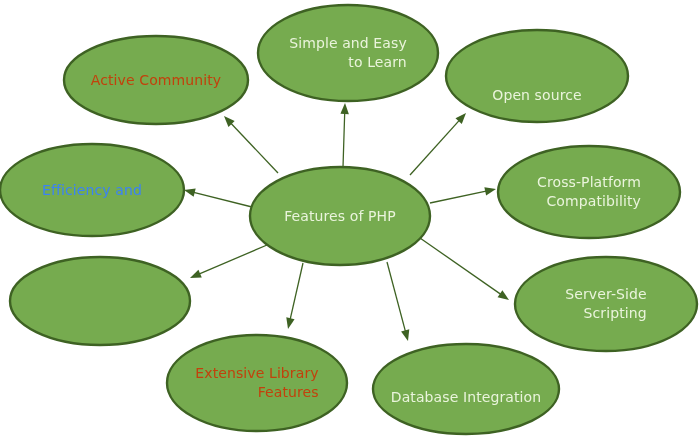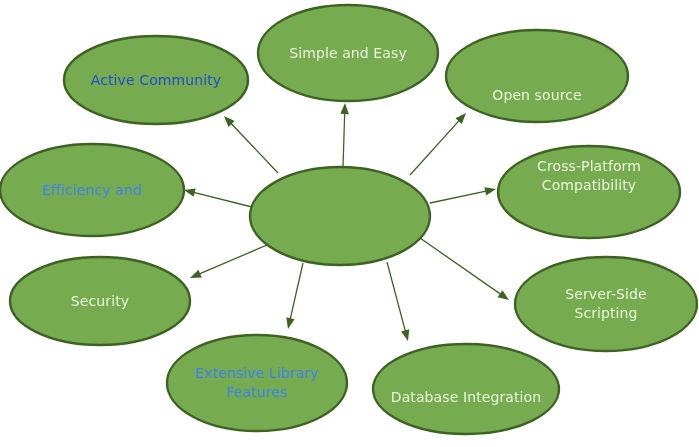--- a/index.html
+++ b/index.html
@@ -30,21 +30,21 @@
     pointer-events: none;
   }
   .node-label {
     position: absolute;
     display: flex;
     align-items: center;
     justify-content: center;
     text-align: center;
   }
   .label-lines {
-    text-align: center;
+    text-align: right;
     font-size: 14px;
     line-height: 19px;
     letter-spacing: 0.1px;
     white-space: nowrap;
   }
 </style>
 </head>
 <body>
 
 <div id="stage">
@@ -72,61 +72,62 @@
       <ellipse cx="348" cy="53" rx="90" ry="48" fill="#76ab4f" stroke="#3e6223" stroke-width="2.4"></ellipse>
       <ellipse cx="537" cy="76" rx="91" ry="46" fill="#76ab4f" stroke="#3e6223" stroke-width="2.4"></ellipse>
       <ellipse cx="589" cy="192" rx="91" ry="46" fill="#76ab4f" stroke="#3e6223" stroke-width="2.4"></ellipse>
       <ellipse cx="606" cy="304" rx="91" ry="47" fill="#76ab4f" stroke="#3e6223" stroke-width="2.4"></ellipse>
       <ellipse cx="466" cy="389" rx="93" ry="45" fill="#76ab4f" stroke="#3e6223" stroke-width="2.4"></ellipse>
       <ellipse cx="257" cy="383" rx="90" ry="48" fill="#76ab4f" stroke="#3e6223" stroke-width="2.4"></ellipse>
       <ellipse cx="100" cy="301" rx="90" ry="44" fill="#76ab4f" stroke="#3e6223" stroke-width="2.4"></ellipse>
       <ellipse cx="92" cy="190" rx="92" ry="46" fill="#76ab4f" stroke="#3e6223" stroke-width="2.4"></ellipse>
     </svg>
   <div id="labels">
+      <div class="node-label" style="left: 250px; top: 167px; width: 180px; height: 98px;">
+        <div class="label-lines" style="color: rgb(234, 244, 220);">
+          <div>Features of PHP</div>
+        </div>
+      </div>
       <div class="node-label" style="left: 64px; top: 36px; width: 184px; height: 88px;">
-        <div class="label-lines" style="color: #1d4ed8;">
+        <div class="label-lines" style="color: #c2410c;">
           <div>Active Community</div>
         </div>
       </div>
       <div class="node-label" style="left: 258px; top: 5px; width: 180px; height: 96px;">
         <div class="label-lines" style="color: rgb(234, 244, 220);">
           <div>Simple and Easy</div>
+          <div>to Learn</div>
         </div>
       </div>
       <div class="node-label" style="left: 446px; top: 30px; width: 182px; height: 92px;">
         <div class="label-lines" style="color: rgb(234, 244, 220); margin-top: 39px;">
           <div>Open source</div>
         </div>
       </div>
-      <div class="node-label" style="left: 498px; top: 130px; width: 182px; height: 92px;">
+      <div class="node-label" style="left: 498px; top: 146px; width: 182px; height: 92px;">
         <div class="label-lines" style="color: rgb(234, 244, 220);">
           <div>Cross-Platform</div>
           <div>Compatibility</div>
         </div>
       </div>
       <div class="node-label" style="left: 515px; top: 257px; width: 182px; height: 94px;">
         <div class="label-lines" style="color: rgb(234, 244, 220);">
           <div>Server-Side</div>
           <div>Scripting</div>
         </div>
       </div>
       <div class="node-label" style="left: 373px; top: 352px; width: 186px; height: 90px;">
         <div class="label-lines" style="color: rgb(234, 244, 220);">
           <div>Database Integration</div>
         </div>
       </div>
       <div class="node-label" style="left: 167px; top: 335px; width: 180px; height: 96px;">
-        <div class="label-lines" style="color: #3b82f6;">
+        <div class="label-lines" style="color: #c2410c;">
           <div>Extensive Library</div>
           <div>Features</div>
-        </div>
-      </div>
-      <div class="node-label" style="left: 10px; top: 257px; width: 180px; height: 88px;">
-        <div class="label-lines" style="color: rgb(234, 244, 220);">
-          <div>Security</div>
         </div>
       </div>
       <div class="node-label" style="left: 0px; top: 144px; width: 184px; height: 92px;">
         <div class="label-lines" style="color: #3b82f6;">
           <div>Efficiency and</div>
         </div>
       </div>
     </div>
 </div>
 

